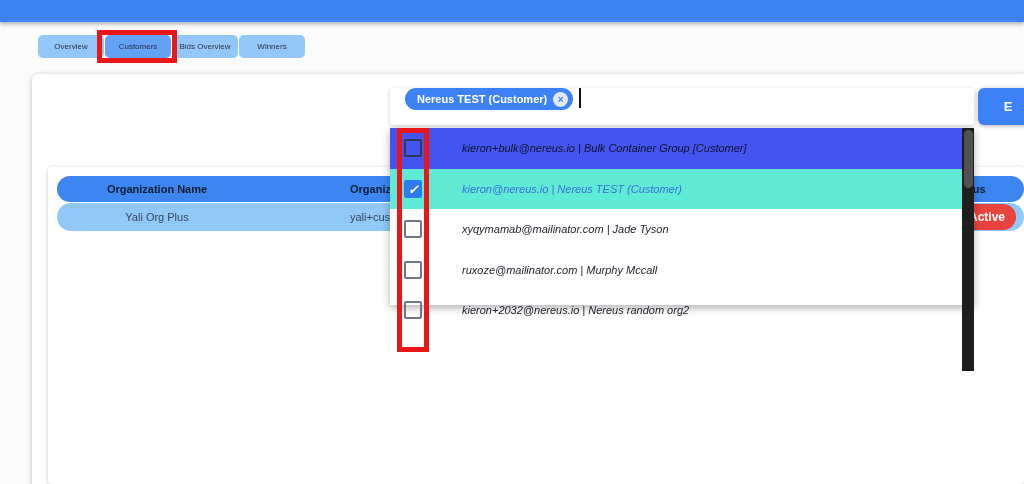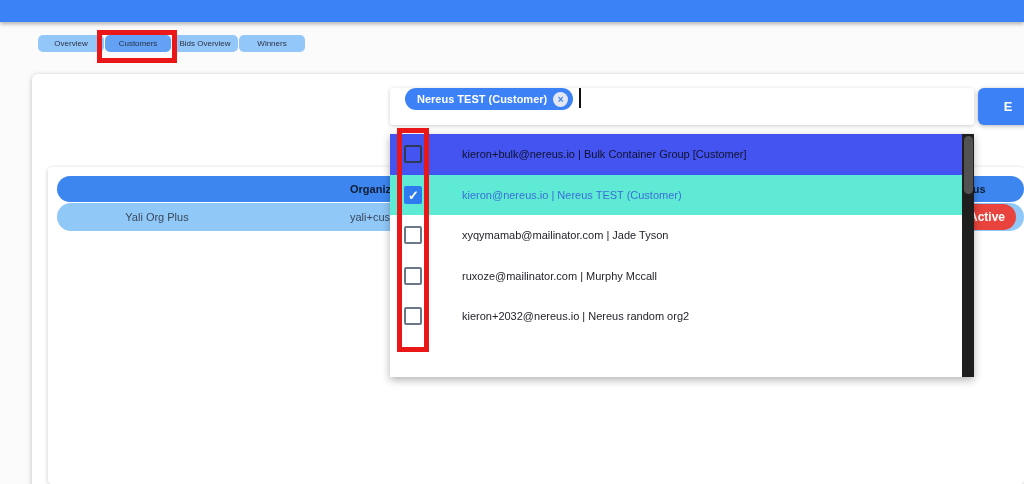--- a/index.html
+++ b/index.html
@@ -5,21 +5,21 @@
   * { margin:0; padding:0; box-sizing:border-box; }
   html,body { width:1024px; height:484px; overflow:hidden; background:#fbfbfb;
               font-family:"Liberation Sans", sans-serif; }
 
   
   .topbar { position:absolute; left:0; top:0; width:1024px; height:22px;
             background:#3b82f6; box-shadow:0 2px 4px rgba(0,0,0,.3); z-index:3; }
 
   
   .tabbar { position:absolute; left:38px; top:35px; display:flex; z-index:3; }
-  .tab { width:66px; height:17px; background:#93c7f9; color:#2a3142;
+  .tab { width:66px; height:23px; background:#93c7f9; color:#2a3142;
          font-size:8px; display:flex; align-items:center; justify-content:center;
          border-radius:5px; margin-right:1px; cursor:pointer; }
   .tab.selected { background:#62a1f4; }
 
   
   .outer-card { position:absolute; left:32px; top:74px; width:1000px; height:420px;
                 background:#fff; border-radius:6px; box-shadow:0 1px 5px rgba(0,0,0,.25); z-index:1; }
   .inner-card { position:absolute; left:48px; top:167px; width:976px; height:317px;
                 background:#fff; border-radius:4px; box-shadow:0 1px 4px rgba(0,0,0,.22); z-index:2; }
 
@@ -41,22 +41,22 @@
   .combo-input { position:relative; height:37px; background:#fff; border-radius:3px;
                  box-shadow:0 1px 4px rgba(0,0,0,.2); display:flex; align-items:flex-start; }
   .chip { margin-left:15px; height:22px; background:#3c82f6; border-radius:11px;
           display:flex; align-items:center; padding:0 5px 0 12px;
           color:#fff; font-size:11px; font-weight:bold; }
   .chip-close { width:15px; height:15px; margin-left:6px; border-radius:50%;
                 background:#e3e7f2; color:#3c82f6; font-size:10px; font-weight:bold;
                 display:flex; align-items:center; justify-content:center; cursor:pointer; }
   .caret { width:2px; height:20px; background:#111; margin-left:6px; }
 
-  .listbox { position:relative; margin-top:9px; height:243px; background:#fff;
-             box-shadow:0 3px 8px rgba(0,0,0,.3); }
+  .listbox { position:relative; margin-top:3px; height:177px; background:#fff;
+             box-shadow:0 3px 8px rgba(0,0,0,.3);font-style:italic; }
   .opt { position:relative; height:40.5px; display:flex; align-items:center;
          padding-left:14px; font-size:11px; color:#23232e; cursor:pointer; }
   .opt .label { margin-left:40px; }
   .opt.highlighted { background:#4454f1; color:#10122a; }
   .opt.selected { background:#5eead4; color:#3b6fd8; }
   .cb { width:18px; height:18px; border:2px solid #6b7686; border-radius:2px;
         background:transparent; flex:none; }
   .opt.highlighted .cb { border-color:#2e3a55; }
   .cb.checked { background:#2e7bf0; border-color:#2e7bf0; position:relative; }
   .cb.checked::after { content:"✓"; position:absolute; left:2px; top:0px;
@@ -87,20 +87,21 @@
   <div class="tab">Overview</div>
   <div class="tab selected">Customers</div>
   <div class="tab">Bids Overview</div>
   <div class="tab">Winners</div>
 </div>
 
 <div class="outer-card"></div>
 
 <div class="inner-card">
   <div class="thead">
+    <span class="cell-1">Organization Name</span>
     <span class="cell-2">Organiza</span>
     <span class="cell-3">Status</span>
   </div>
   <div class="trow">
     <span class="cell-1">Yali Org Plus</span>
     <span class="cell-2">yali+cust+1</span>
     <span class="status-pill">Active</span>
   </div>
 </div>
 

